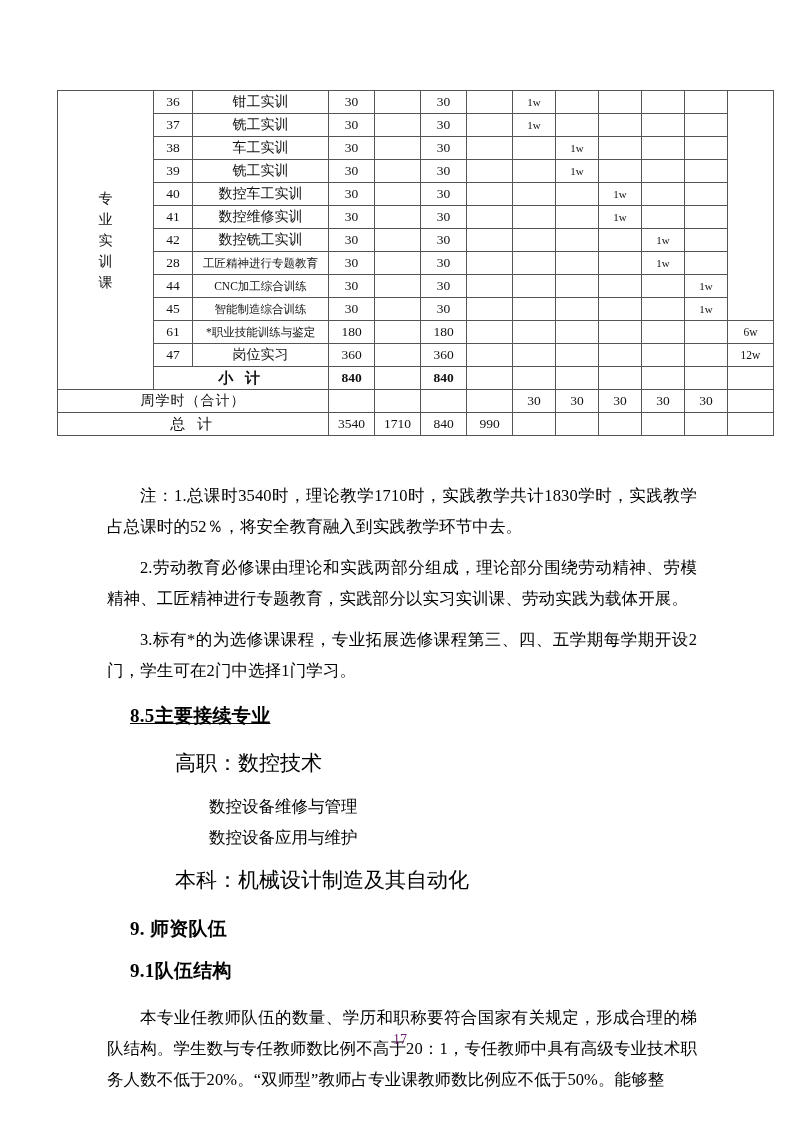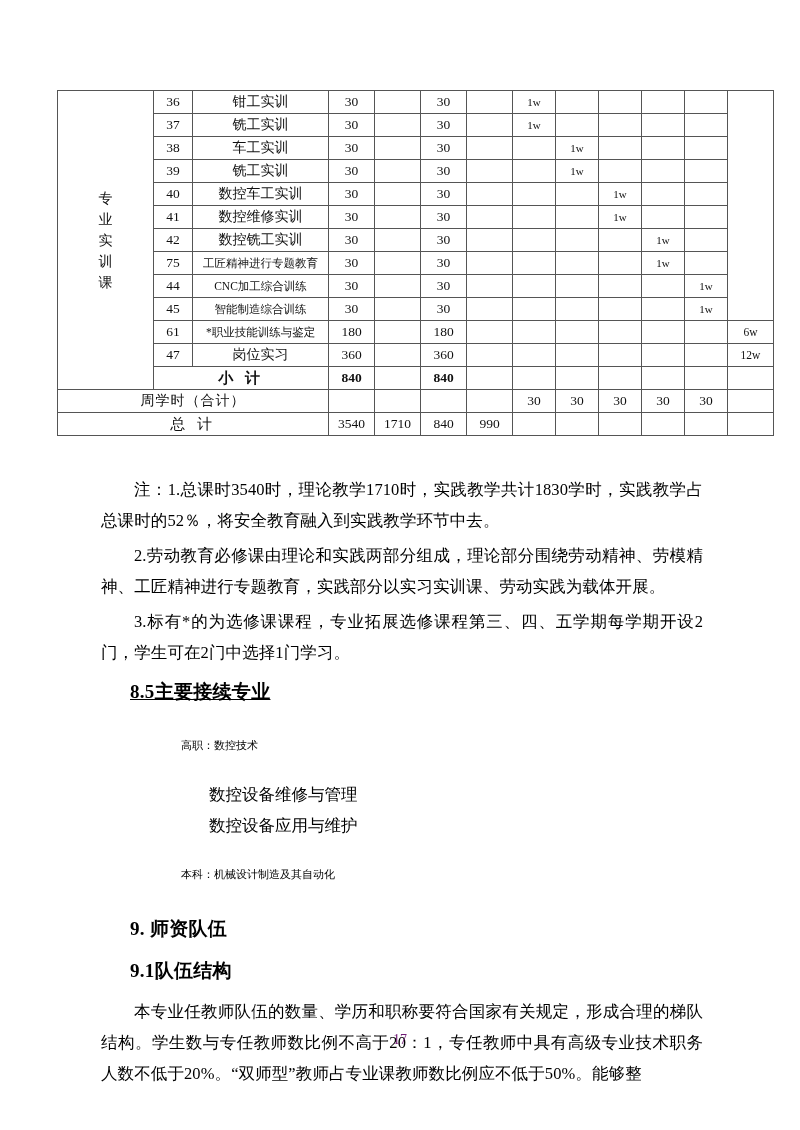--- a/index.html
+++ b/index.html
@@ -79,21 +79,21 @@
 
   
   .body-text {
     position: absolute;
     left: 97px;
     top: 470px;
     width: 610px;
     font-family: "Liberation Serif", "DejaVu Serif", serif;
   }
   p.para {
-    margin: 4px;
+    margin: 10px;
     font-size: 16.5px;
     line-height: 31px;
     text-align: justify;
     text-indent: 33px;
     letter-spacing: 0.1px;
   }
   h2.head {
     margin: 0;
     font-size: 19px;
     font-weight: bold;
@@ -104,22 +104,22 @@
   }
   h2.head-tight {
     margin: 0;
     font-size: 19px;
     font-weight: bold;
     line-height: 42px;
     padding-left: 33px;
     letter-spacing: 0.3px;
   }
   p.sub-line {
-    margin: 18px;
-    font-size: 11px;
+    margin: 12px;
+    font-size: 21px;
     line-height: 31px;
     padding-left: 66px;
   }
   p.sub-line-indent {
     margin: 0;
     font-size: 16.5px;
     line-height: 31px;
     padding-left: 112px;
   }
 
@@ -246,21 +246,21 @@
           <td class="hcell">30</td>
           <td class="hcell"></td>
           <td class="wkcell wmark"></td>
           <td class="wkcell wmark"></td>
           <td class="wkcell wmark"></td>
           <td class="wkcell wmark">1w</td>
           <td class="wkcell wmark"></td>
         </tr>
 
         <tr>
-          <td class="numcell">75</td>
+          <td class="numcell">28</td>
           <td class="namecell smallw">工匠精神进行专题教育</td>
           <td class="hcell">30</td>
           <td class="hcell"></td>
           <td class="hcell">30</td>
           <td class="hcell"></td>
           <td class="wkcell wmark"></td>
           <td class="wkcell wmark"></td>
           <td class="wkcell wmark"></td>
           <td class="wkcell wmark">1w</td>
           <td class="wkcell wmark"></td>

